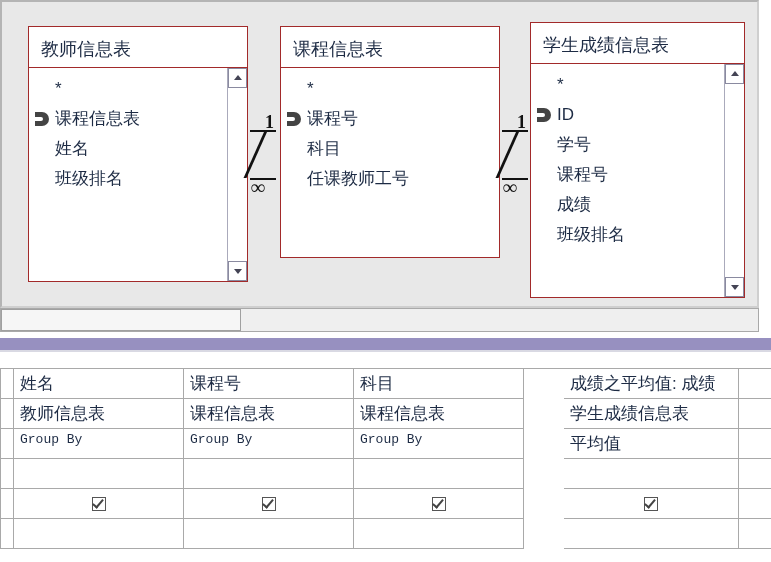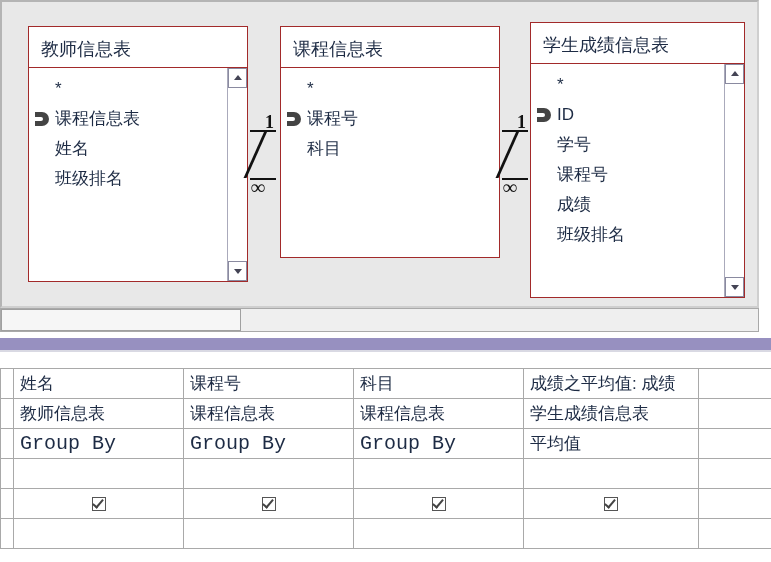--- a/index.html
+++ b/index.html
@@ -161,27 +161,27 @@
   }
   .gcell {
     border-right: 1.5px solid #a9a9a9;
     border-bottom: 1.5px solid #a9a9a9;
     padding: 3px 6px 0 6px;
     color: #1d2b44;
     font-size: 17px;
     white-space: nowrap;
     overflow: hidden;
   }
-  .gcell.mono { font-family: 'Courier New', monospace; font-size: 20px; }
+  .gcell.mono { font-family: 'Courier New', monospace; font-size: 13px; }
   .gcell.center { display: flex; justify-content: center; align-items: center; padding: 0; }
   .c0 { width: 14px;  border-left: 1.5px solid #a9a9a9; }
   .c1 { width: 170px; }
   .c2 { width: 170px; }
   .c3 { width: 170px; }
-  .c4 { width: 175px; }
+  .c4 { width: 175px; margin-left: 40px; }
   .c5 { flex: 1; border-right: none; }
 
   .chkbox {
     width: 14px; height: 14px;
     border: 1.5px solid #555;
     position: relative;
   }
   .chkbox::after{
     content: "";
     position: absolute;
@@ -221,20 +221,21 @@
     </div>
   </div>
 
   <div class="tablebox" style="left:278px;top:24px;width:220px;height:232px">
     <div class="titlebar">课程信息表</div>
     <div class="body">
       <div class="fields">
         <div class="field">*</div>
         <div class="field key">课程号</div>
         <div class="field">科目</div>
+        <div class="field">任课教师工号</div>
       </div>
     </div>
   </div>
 
   <div class="tablebox" style="left:528px;top:20px;width:215px;height:276px">
     <div class="titlebar">学生成绩信息表</div>
     <div class="body">
       <div class="fields">
         <div class="field">*</div>
         <div class="field key">ID</div>

